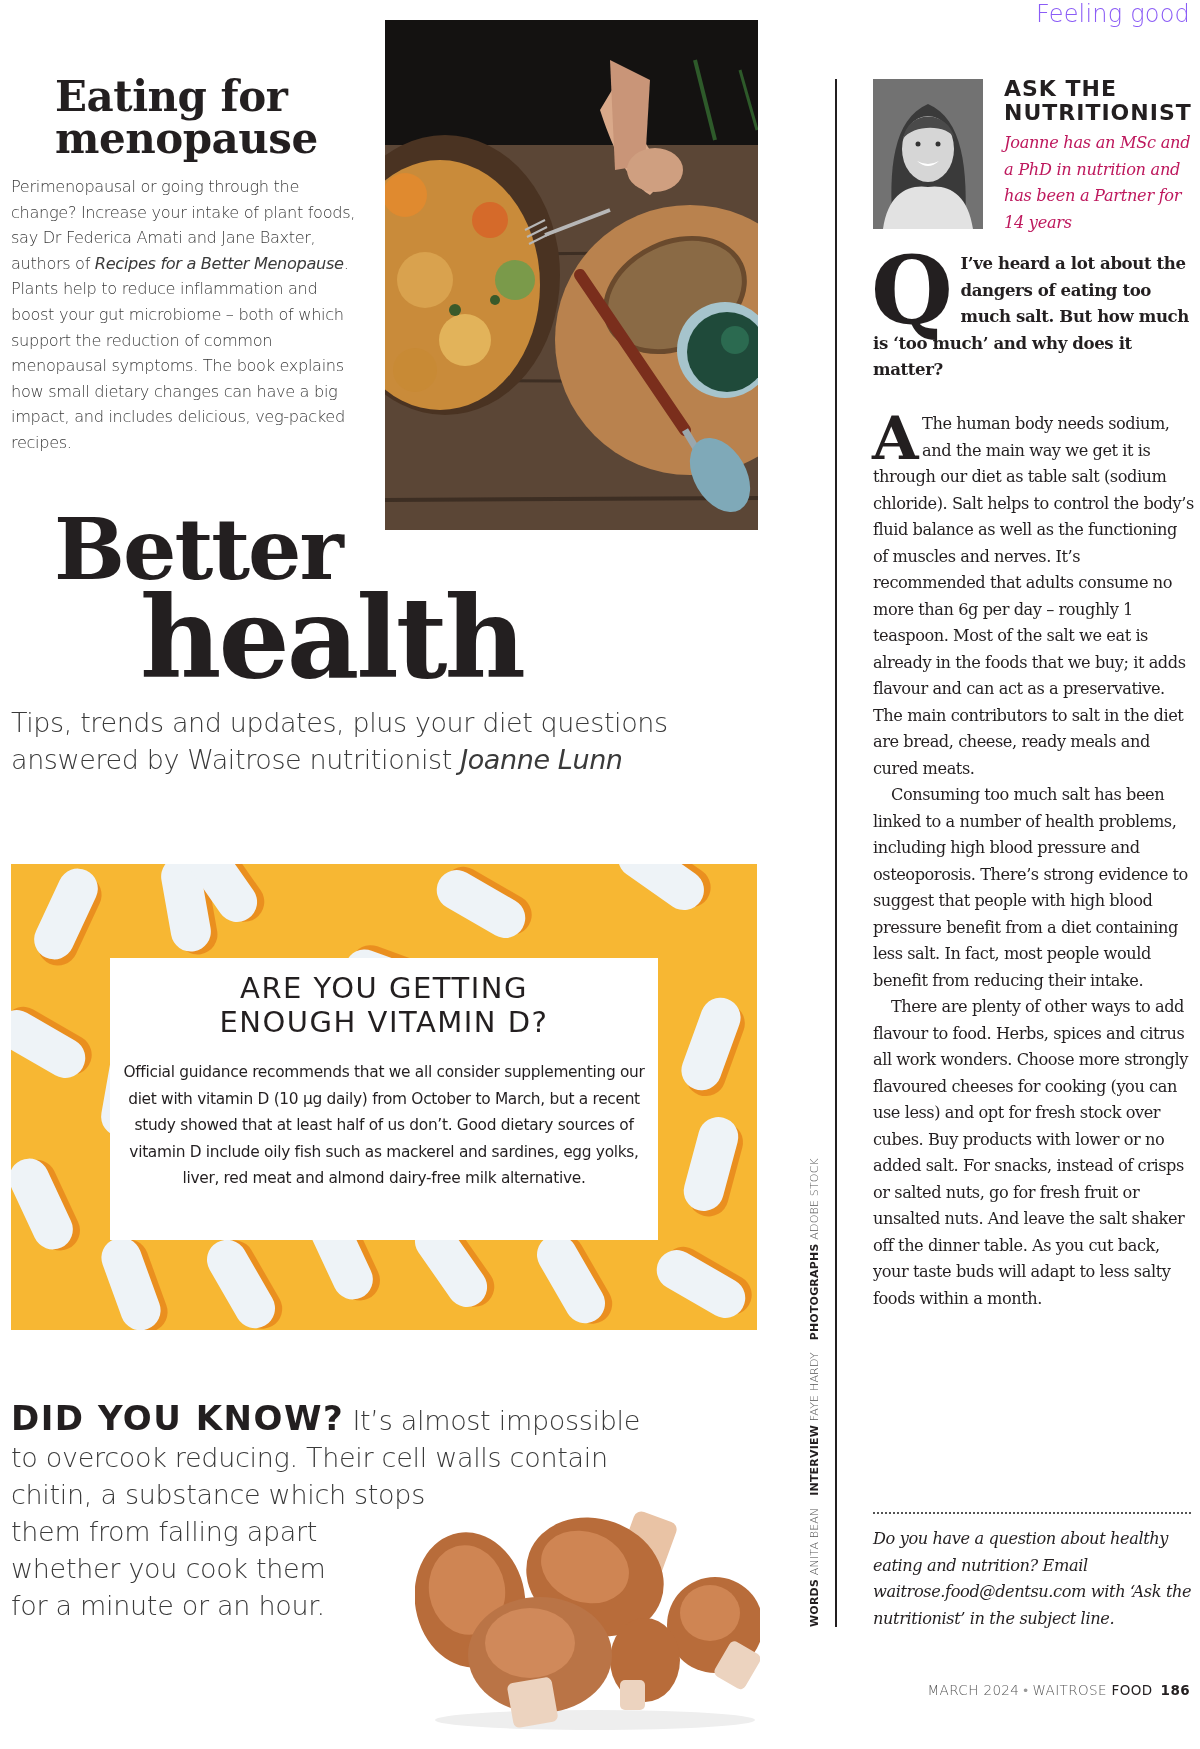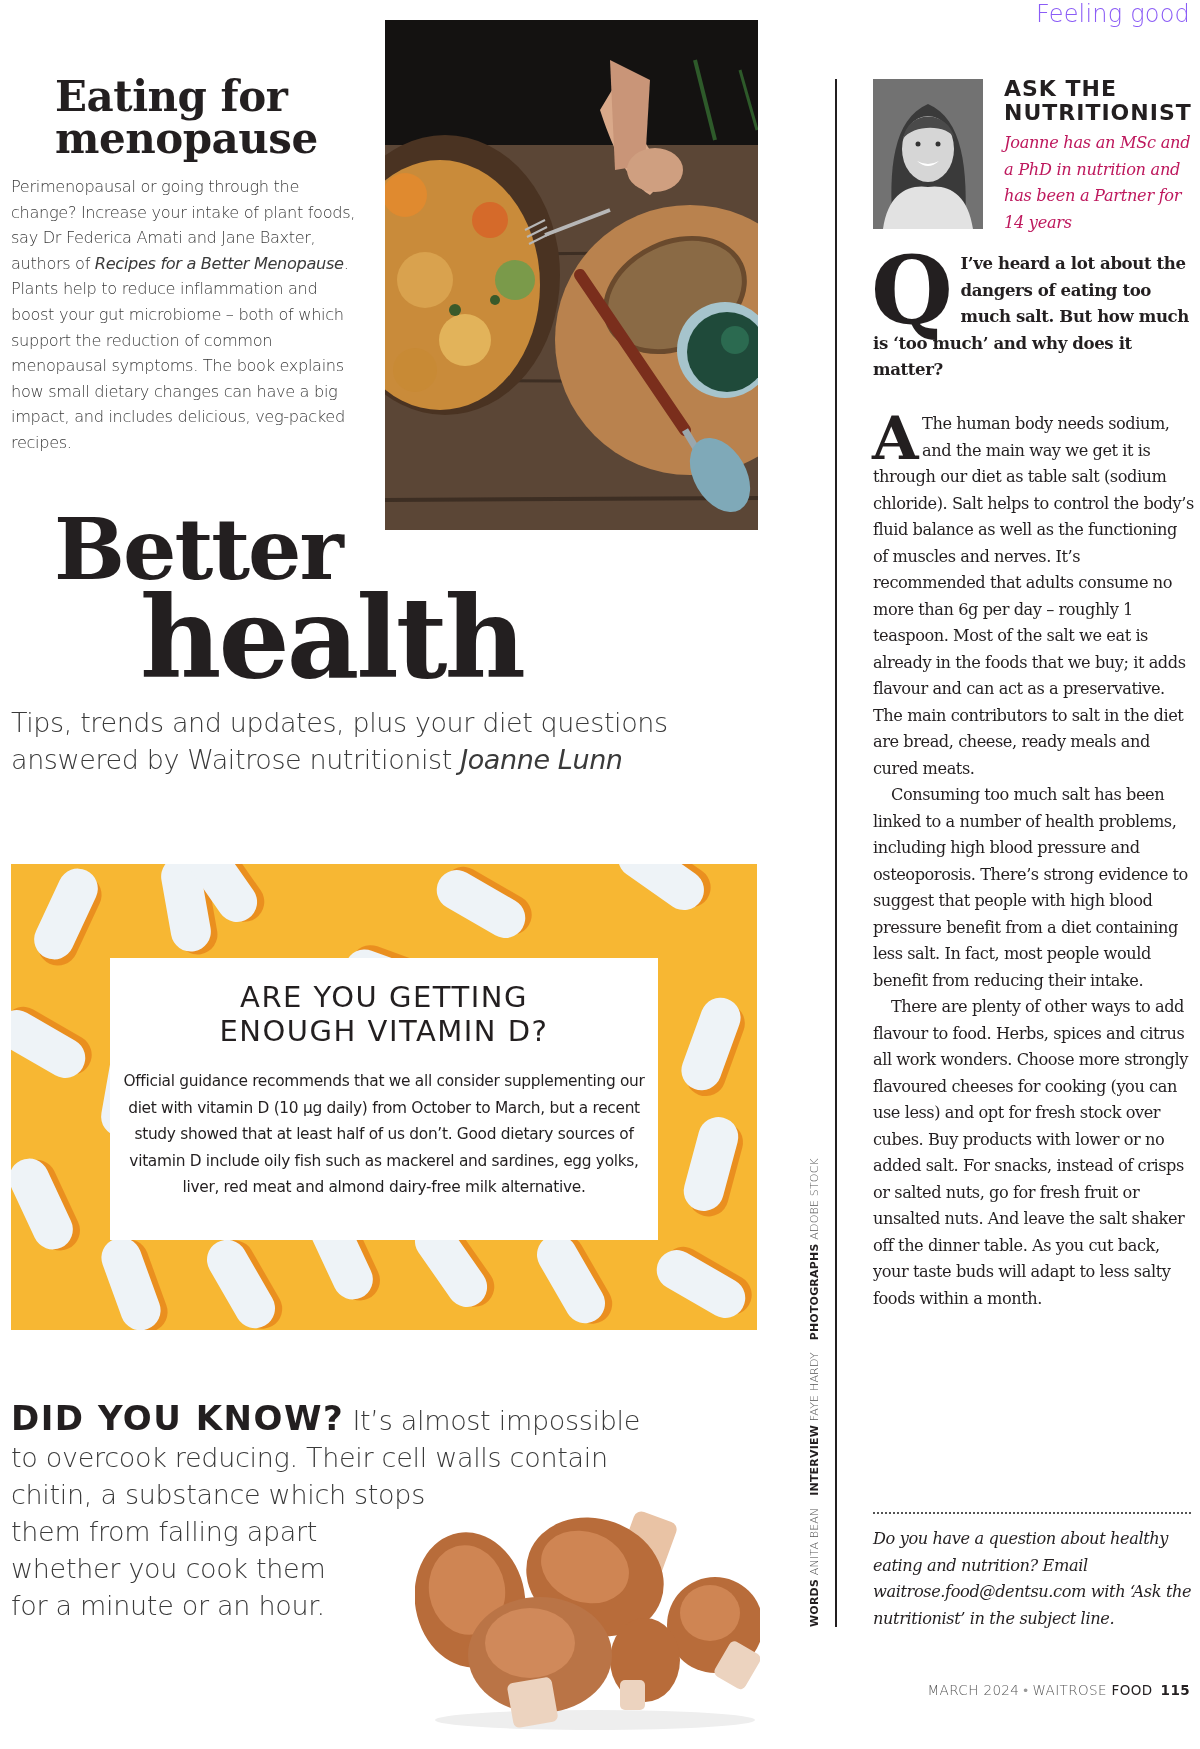--- a/index.html
+++ b/index.html
@@ -52,21 +52,21 @@
     }
     .mast-sub i { font-style: italic; }
 
     
     .vit-panel {
       left: 11px; top: 864px; width: 746px; height: 466px; overflow: hidden;
       background: #f7b733;
     }
     .vit-box {
       left: 110px; top: 958px; width: 548px; height: 282px; background: #ffffff;
-      text-align: center; padding-top: 22px;
+      text-align: center; padding-top: 13px;
     }
     .vit-title {
       font-family: "DejaVu Sans", sans-serif; font-size: 29px; line-height: 34px;
       letter-spacing: 1.5px; color: #231f20; font-weight: 400;
     }
     .vit-body {
       margin-top: 20px; padding: 0 10px;
       font-family: "DejaVu Sans", sans-serif; font-size: 15.4px; line-height: 26.5px;
       color: #231f20; letter-spacing: -0.3px;
     }
@@ -305,14 +305,14 @@
 <div class="abs answer">
   <p><span class="drop-a">A</span><span>The human body needs sodium, and the main way we get it is through our diet as table salt (sodium chloride). Salt helps to control the body’s fluid balance as well as the functioning of muscles and nerves. It’s recommended that adults consume no more than 6g per day – roughly 1 teaspoon. Most of the salt we eat is already in the foods that we buy; it adds flavour and can act as a preservative. The main contributors to salt in the diet are bread, cheese, ready meals and cured meats.</span></p>
   <p>Consuming too much salt has been linked to a number of health problems, including high blood pressure and osteoporosis. There’s strong evidence to suggest that people with high blood pressure benefit from a diet containing less salt. In fact, most people would benefit from reducing their intake.</p>
   <p>There are plenty of other ways to add flavour to food. Herbs, spices and citrus all work wonders. Choose more strongly flavoured cheeses for cooking (you can use less) and opt for fresh stock over cubes. Buy products with lower or no added salt. For snacks, instead of crisps or salted nuts, go for fresh fruit or unsalted nuts. And leave the salt shaker off the dinner table. As you cut back, your taste buds will adapt to less salty foods within a month.</p>
 </div>
 
 <div class="abs dotted-rule"></div>
 <p class="abs cta"><span>Do you have a question about healthy eating and nutrition? Email </span><span>waitrose.food@dentsu.com</span><span> with ‘Ask the nutritionist’ in the subject line.</span></p>
 
 <div class="abs footer">
-  <span>MARCH 2024</span><span class="dot">•</span><span>WAITROSE</span> <span class="brand-food">FOOD</span><span class="page-num">115</span>
+  <span>MARCH 2024</span><span class="dot">•</span><span>WAITROSE</span> <span class="brand-food">FOOD</span><span class="page-num">186</span>
 </div>
 
 </body></html>

